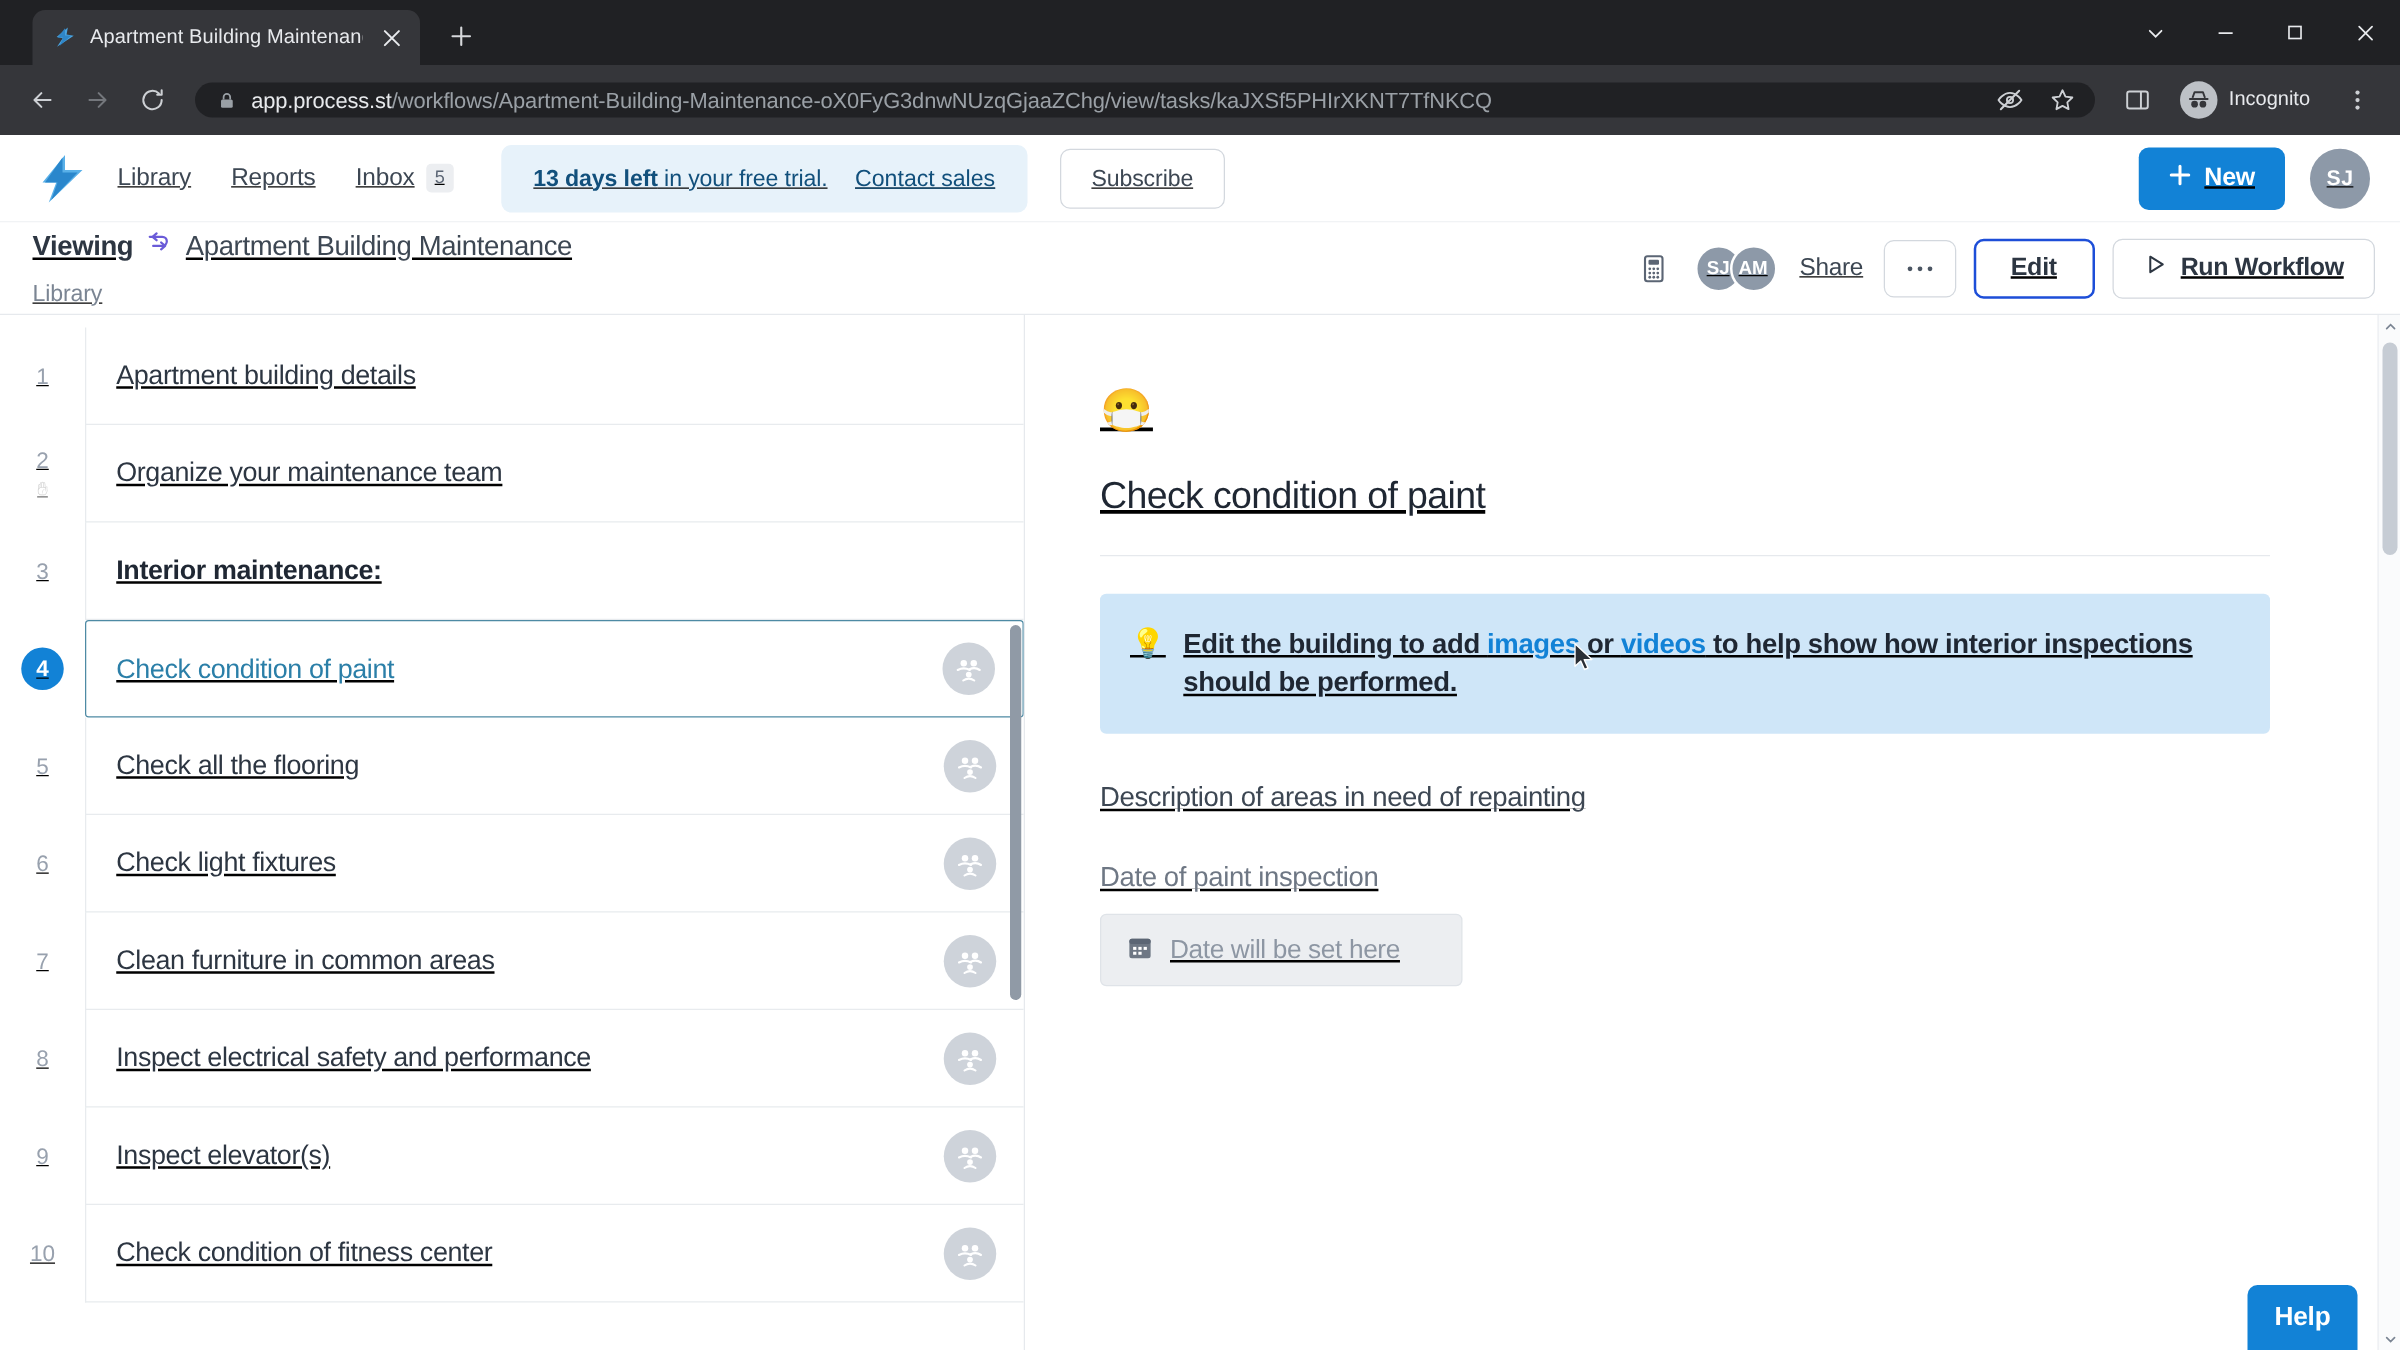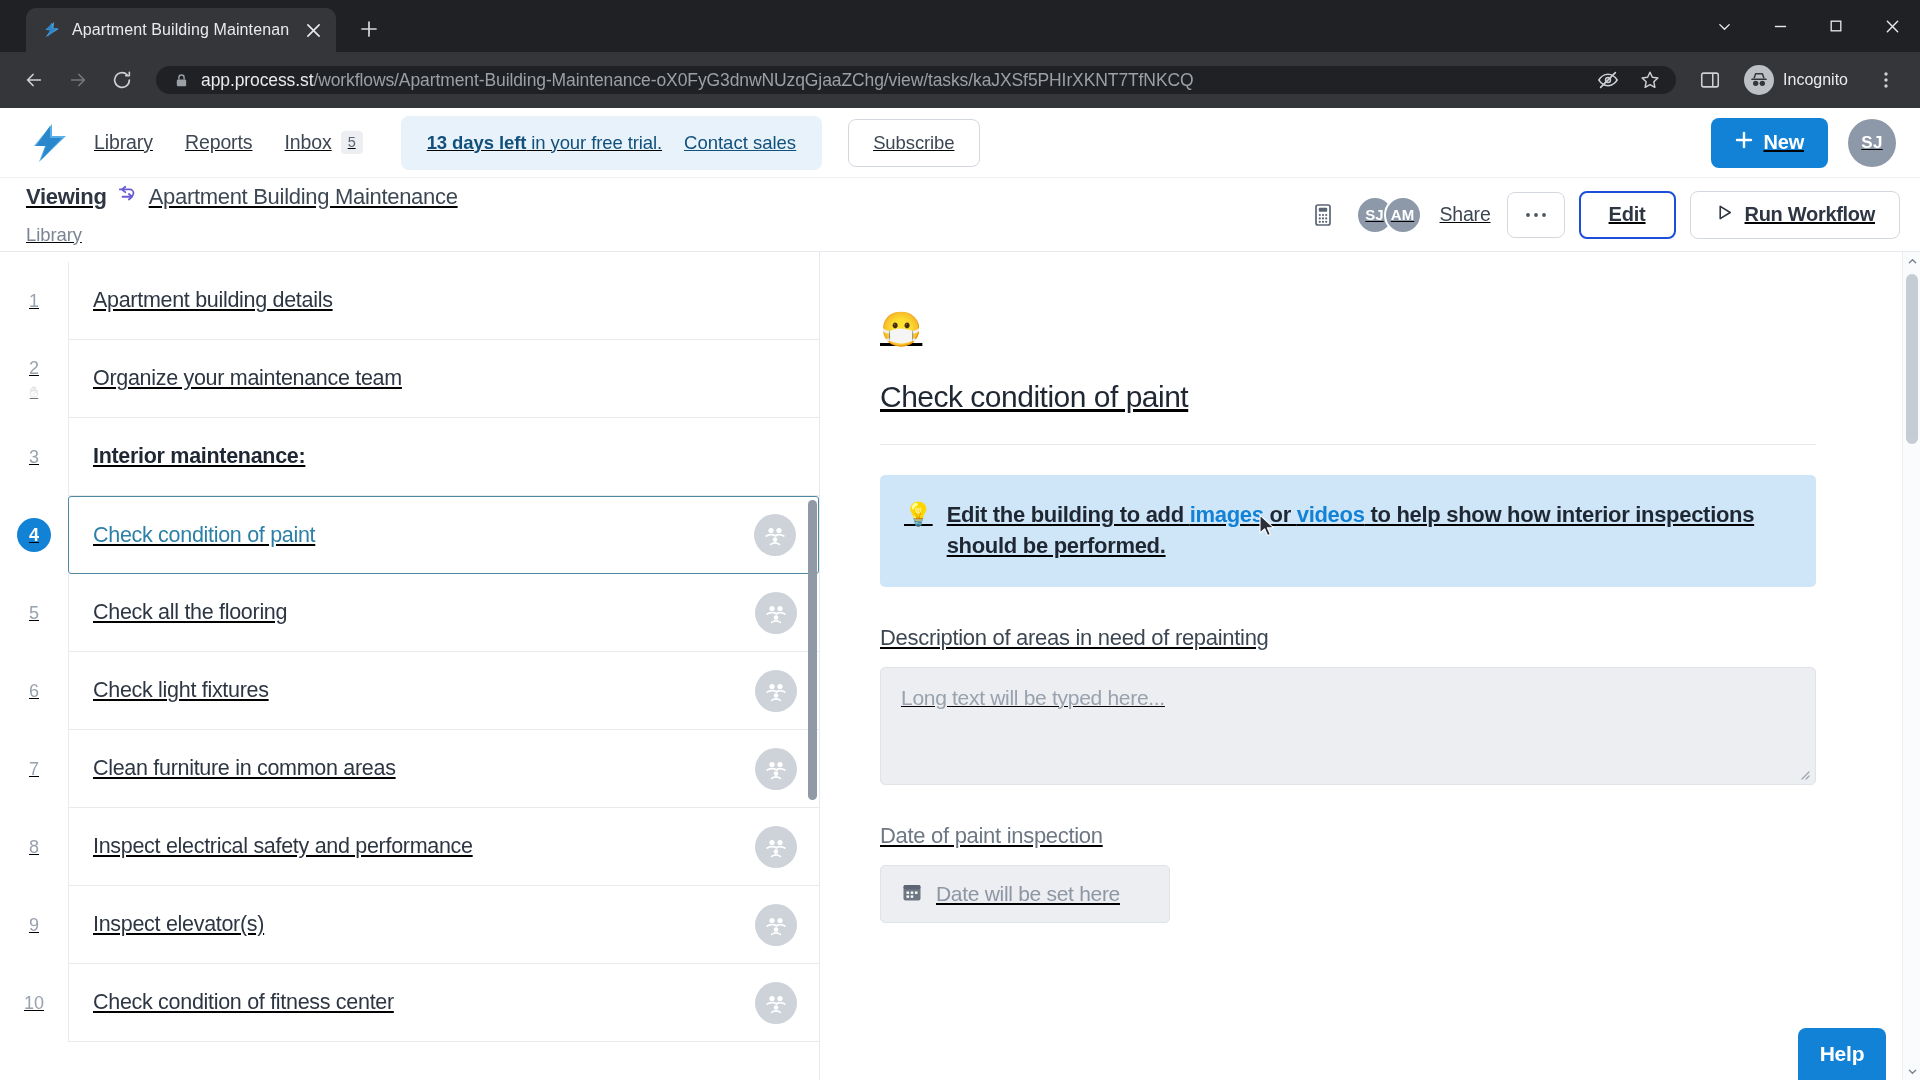--- a/index.html
+++ b/index.html
@@ -658,28 +658,20 @@
         <div class="content-inner">
           <span class="task-emoji">😷</span>
           <div class="task-title">Check condition of paint</div>
 
           <div class="tip-box">
             <span class="tip-bulb">💡</span>
             <div class="tip-text"><span>Edit the building to add </span><a href="#">images</a><span> or </span><a href="#">videos</a><span> to help show how interior inspections should be performed.</span></div>
           </div>
 
           <div class="field-label">Description of areas in need of repainting</div>
-          <div class="textarea-box">
-            <span class="textarea-ph">Long text will be typed here...</span>
-            <span class="resize-grip">
-              <svg width="12" height="12" viewBox="0 0 12 12">
-                  <path d="M11 4 L4 11 M11 8 L8 11" stroke="#9aa3ae" stroke-width="1.2" stroke-linecap="round"></path>
-                </svg>
-            </span>
-          </div>
 
           <div class="field-label faded">Date of paint inspection</div>
           <div class="date-box">
             <span>
               <svg width="22" height="22" viewBox="0 0 22 22">
                 <rect x="2.5" y="4" width="17" height="15.5" rx="2" fill="#6e7784"></rect>
                 <rect x="2.5" y="4" width="17" height="4.2" rx="2" fill="#5b6574"></rect>
                 <rect x="5.5" y="10.5" width="2.6" height="2.4" fill="#fff"></rect>
                 <rect x="9.7" y="10.5" width="2.6" height="2.4" fill="#fff"></rect>
                 <rect x="13.9" y="10.5" width="2.6" height="2.4" fill="#fff"></rect>

